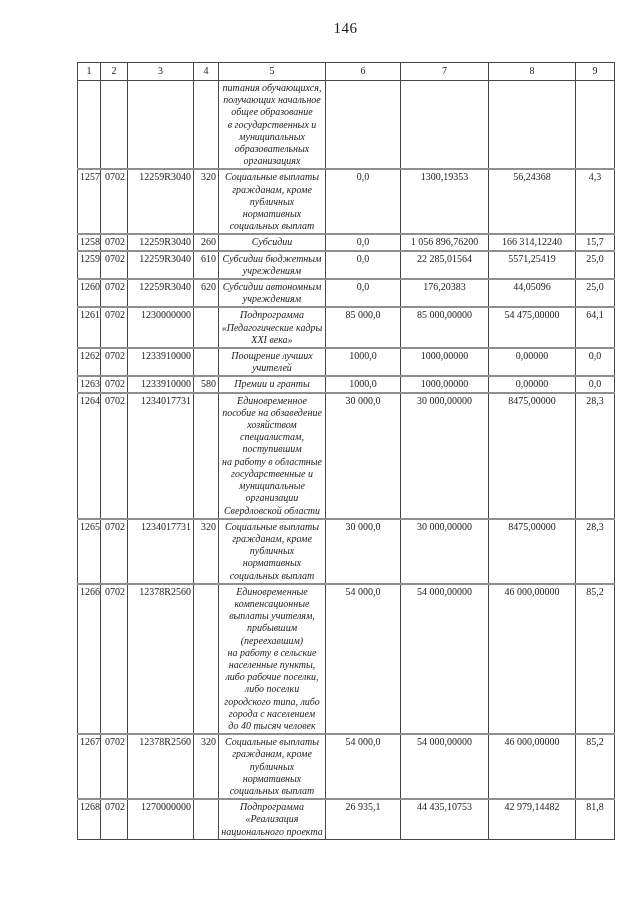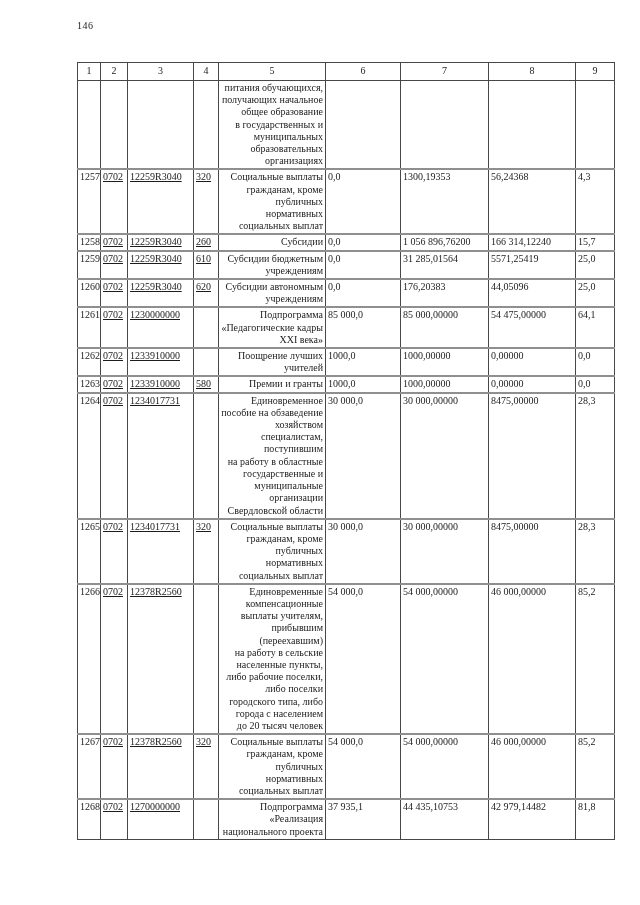--- a/index.html
+++ b/index.html
@@ -13,21 +13,22 @@
     position: relative;
     font-family: "Liberation Serif", "DejaVu Serif", serif;
     color: #1c1c1c;
     overflow: hidden;
   }
   .page-number {
     position: absolute;
     top: 20px;
     left: 77px;
     width: 537px;
-    font-size: 10px;
+    text-align: center;
+    font-size: 15px;
     letter-spacing: 0.5px;
   }
   table.budget {
     position: absolute;
     left: 77px;
     top: 62px;
     width: 537px;
     border-collapse: collapse;
     table-layout: fixed;
   }
@@ -45,23 +46,23 @@
     text-align: center;
     vertical-align: middle;
     height: 17px;
     padding: 0;
   }
   
   table.budget tbody tr + tr td {
     border-top: 2px solid #8f8f8f;
   }
   td.c1 { text-align: left; padding-left: 1px; padding-right: 0; white-space: nowrap; }
-  td.c2, td.c3, td.c4 { text-align: left; white-space: nowrap; text-decoration: underline; }
-  td.c5 { text-align: right; white-space: pre-line; }
-  td.c6, td.c7, td.c8, td.c9 { text-align: left; white-space: nowrap; }
+  td.c2, td.c3, td.c4 { text-align: right; white-space: nowrap; }
+  td.c5 { text-align: center; white-space: pre-line; font-style: italic; }
+  td.c6, td.c7, td.c8, td.c9 { text-align: center; white-space: nowrap; }
 </style>
 </head>
 <body>
 
 <div class="page-number">146</div>
 
 <table class="budget">
   <colgroup>
     <col style="width:23px">
     <col style="width:27px">
@@ -131,21 +132,21 @@
         <td class="c9">15,7</td>
       </tr>
       <tr>
         <td class="c1">1259.</td>
         <td class="c2">0702</td>
         <td class="c3">12259R3040</td>
         <td class="c4">610</td>
         <td class="c5">Субсидии бюджетным
 учреждениям</td>
         <td class="c6">0,0</td>
-        <td class="c7">31 285,01564</td>
+        <td class="c7">22 285,01564</td>
         <td class="c8">5571,25419</td>
         <td class="c9">25,0</td>
       </tr>
       <tr>
         <td class="c1">1260.</td>
         <td class="c2">0702</td>
         <td class="c3">12259R3040</td>
         <td class="c4">620</td>
         <td class="c5">Субсидии автономным
 учреждениям</td>
@@ -234,21 +235,21 @@
 компенсационные
 выплаты учителям,
 прибывшим
 (переехавшим)
 на работу в сельские
 населенные пункты,
 либо рабочие поселки,
 либо поселки
 городского типа, либо
 города с населением
-до 20 тысяч человек</td>
+до 40 тысяч человек</td>
         <td class="c6">54 000,0</td>
         <td class="c7">54 000,00000</td>
         <td class="c8">46 000,00000</td>
         <td class="c9">85,2</td>
       </tr>
       <tr>
         <td class="c1">1267.</td>
         <td class="c2">0702</td>
         <td class="c3">12378R2560</td>
         <td class="c4">320</td>
@@ -263,19 +264,19 @@
         <td class="c9">85,2</td>
       </tr>
       <tr>
         <td class="c1">1268.</td>
         <td class="c2">0702</td>
         <td class="c3">1270000000</td>
         <td class="c4"></td>
         <td class="c5">Подпрограмма
 «Реализация
 национального проекта</td>
-        <td class="c6">37 935,1</td>
+        <td class="c6">26 935,1</td>
         <td class="c7">44 435,10753</td>
         <td class="c8">42 979,14482</td>
         <td class="c9">81,8</td>
       </tr>
     </tbody>
 </table>
 
 </body></html>

